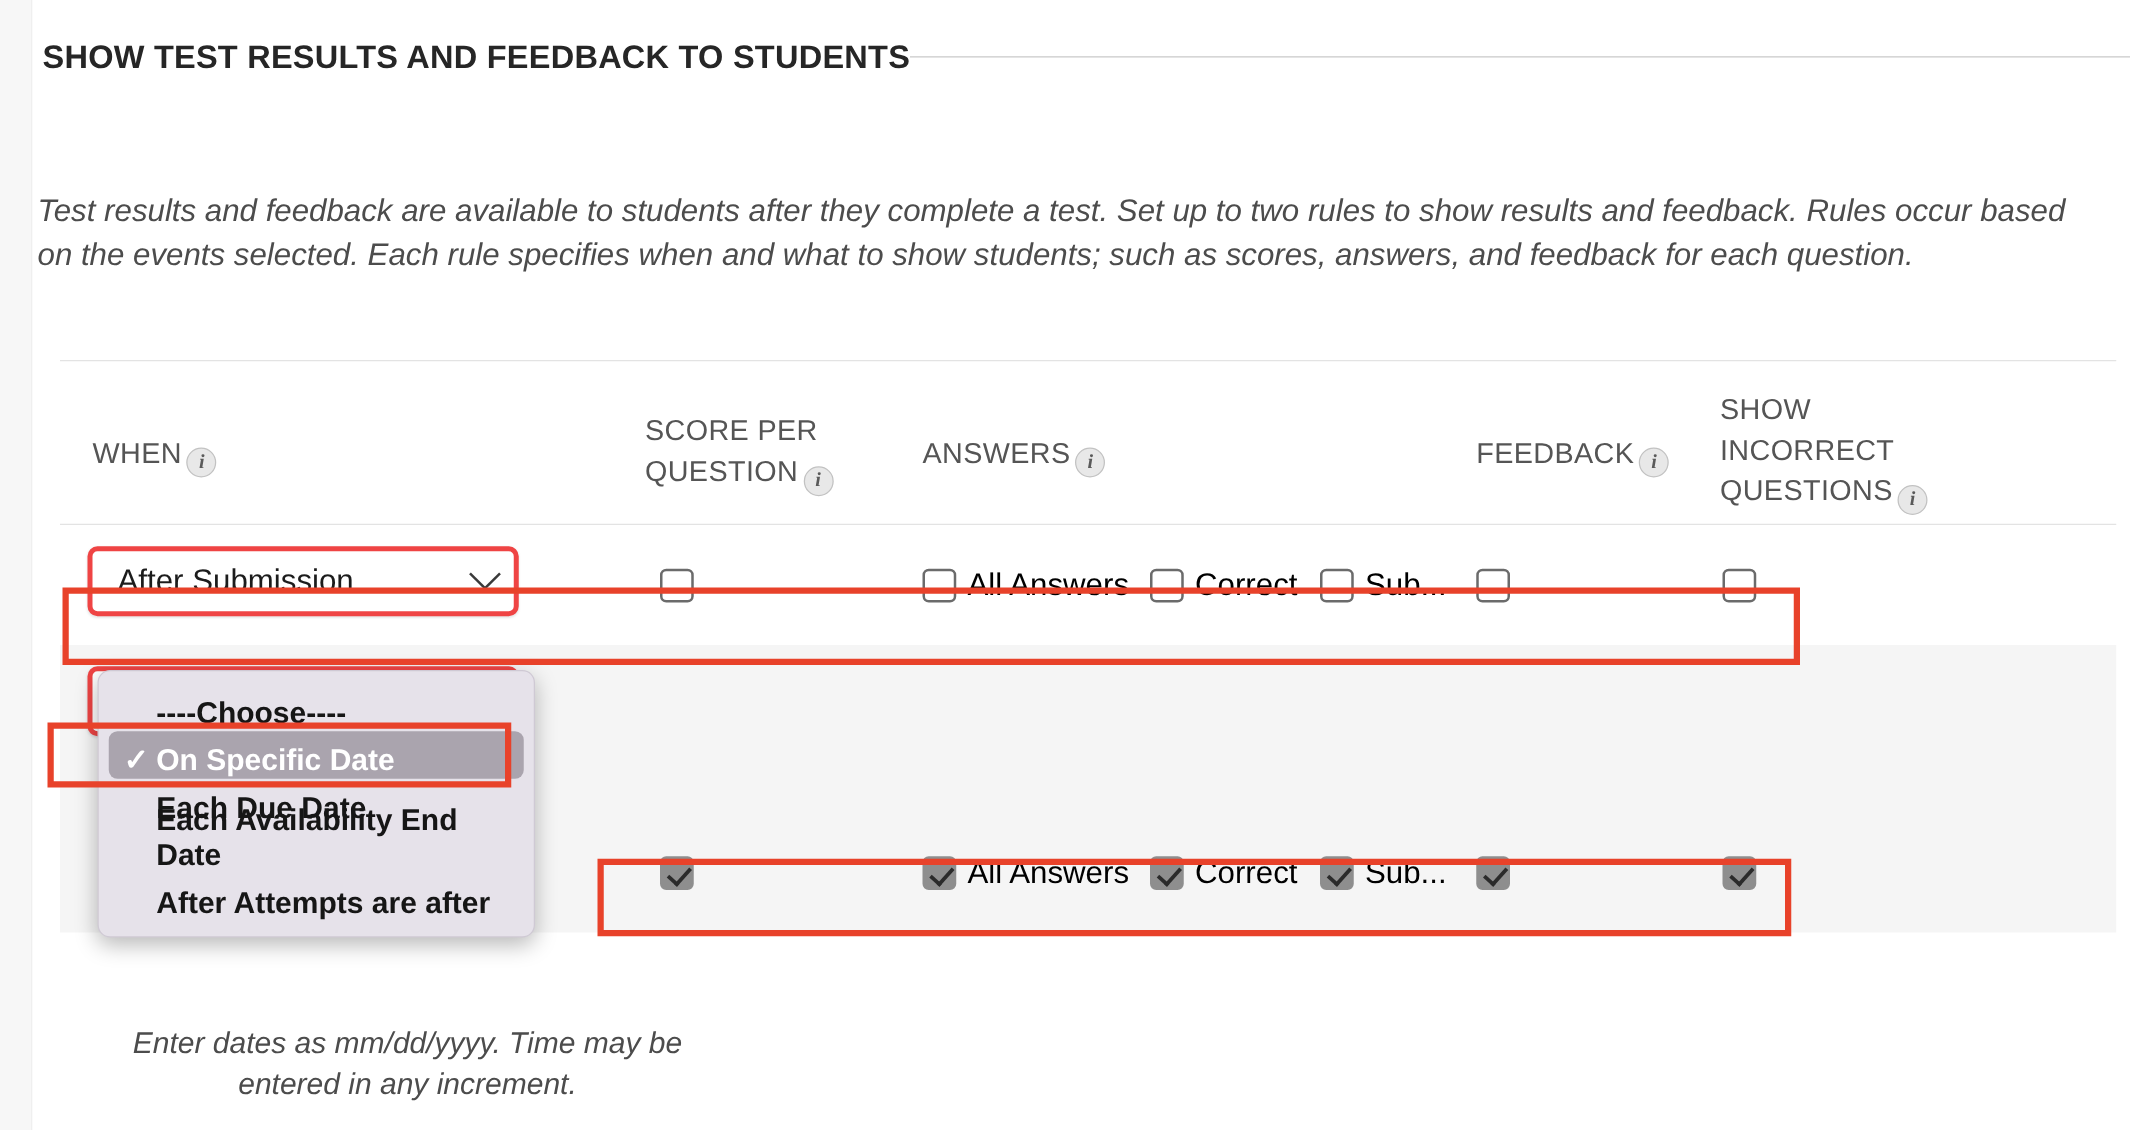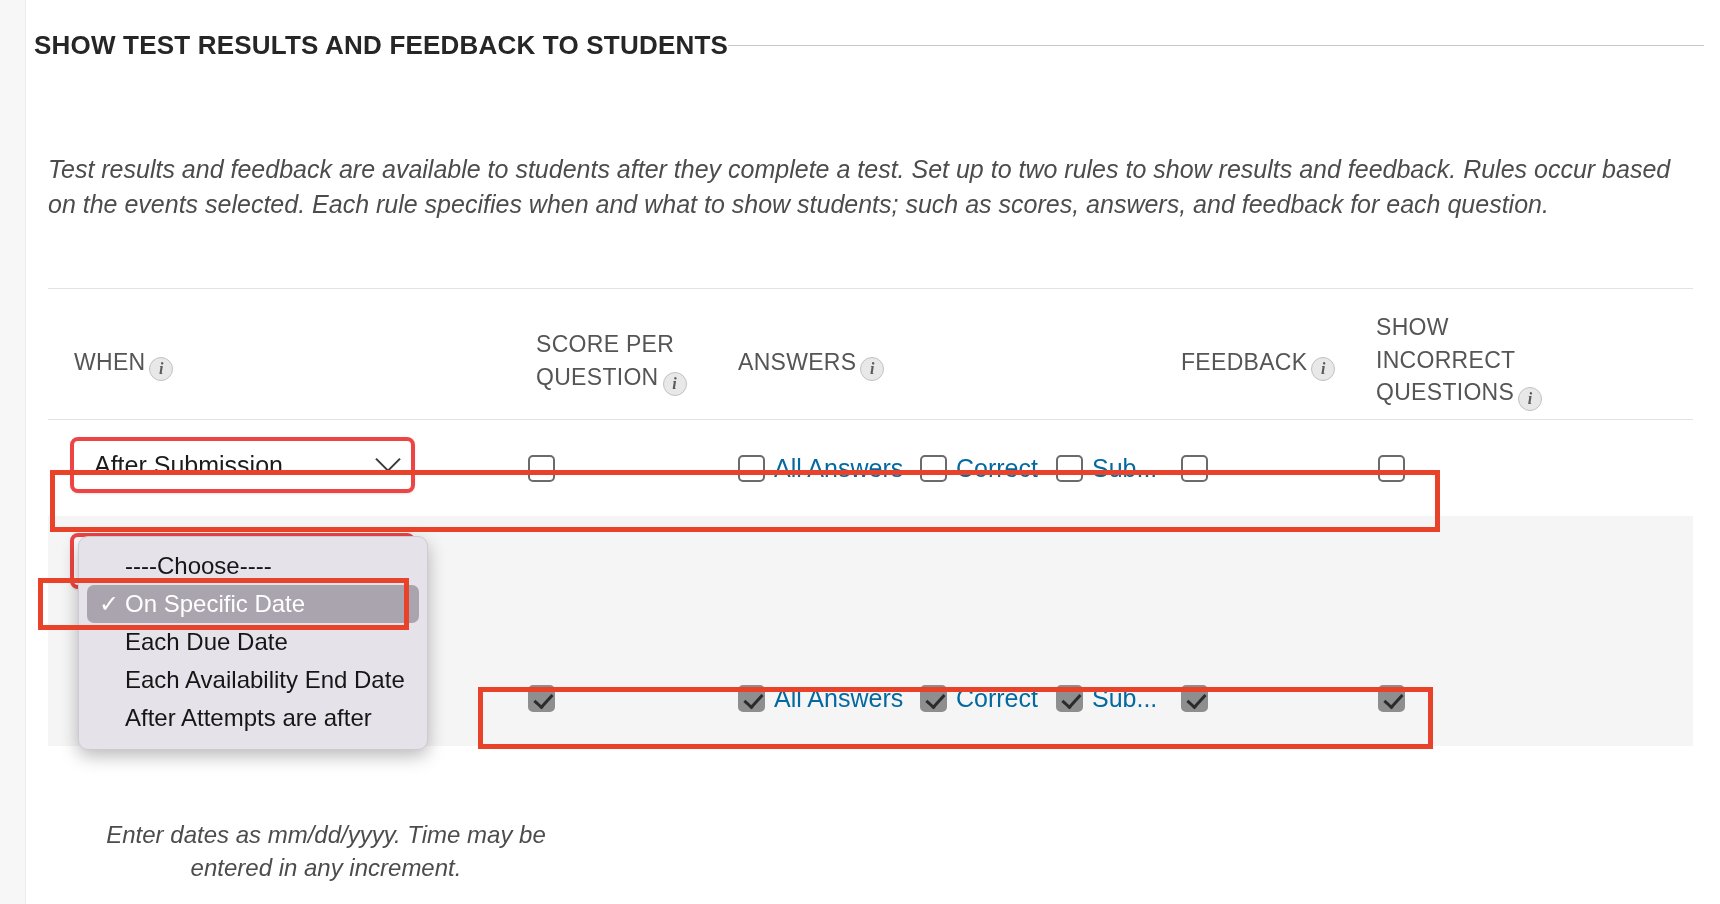--- a/index.html
+++ b/index.html
@@ -51,21 +51,21 @@
   }
   .section-rule {
     flex: 1 1 auto;
     height: 1px;
     background: #c9c9c9;
   }
 
   
   .intro {
     position: absolute;
-    left: 22px; top: 152px;
+    left: 4px; top: 152px;
     width: 1640px;
     font-size: 25px;
     line-height: 1.38;
     font-style: italic;
     color: #4c4c4c;
   }
 
   
   .tbl {
     position: absolute;
@@ -82,21 +82,21 @@
     width: 100%;
   }
   .hdr-cell {
     position: absolute;
     font-size: 23px;
     color: #555555;
     letter-spacing: .3px;
     line-height: 1.42;
   }
   .hdr-when     { left: 26px;   top: 57px; }
-  .hdr-score    { left: 488px;  top: 39px; width: 180px; }
+  .hdr-score    { left: 468px;  top: 39px; width: 180px; }
   .hdr-answers  { left: 690px;  top: 57px; }
   .hdr-feedback { left: 1133px; top: 57px; }
   .hdr-incorrect{ left: 1328px; top: 22px; width: 200px; }
 
   .info-icon {
     display: inline-block;
     width: 24px; height: 24px;
     border-radius: 50%;
     background: #e8e8e8;
     border: 1px solid #c2c2c2;
@@ -174,21 +174,21 @@
     content: "";
     position: absolute;
     left: 8px; top: 3px;
     width: 8px; height: 15px;
     border-right: 3px solid #2b2b2b;
     border-bottom: 3px solid #2b2b2b;
     transform: rotate(42deg);
   }
   .cb-label {
     font-size: 25px;
-    color: #0369a1;
+    color: #000000;
     white-space: nowrap;
   }
 
   
   .hl {
     position: absolute;
     border: 5px solid #e8422a;
     pointer-events: none;
     z-index: 40;
   }
@@ -206,24 +206,25 @@
     border-radius: 10px;
     box-shadow: 0 6px 18px rgba(0,0,0,.28);
     padding: 10px 0 12px 0;
     z-index: 30;
   }
   .opt {
     height: 38px;
     margin: 0 8px;
     border-radius: 7px;
     display: flex;
-    align-items: center;
+    align-items: flex-end;
     font-size: 24px;
     color: #161616;
     padding-left: 12px;
+    font-weight: bold;
   }
   .opt .tick {
     width: 26px;
     flex: 0 0 auto;
     font-size: 24px;
     color: #ffffff;
     visibility: hidden;
   }
   .opt.selected {
     background: #aaa4ae;

